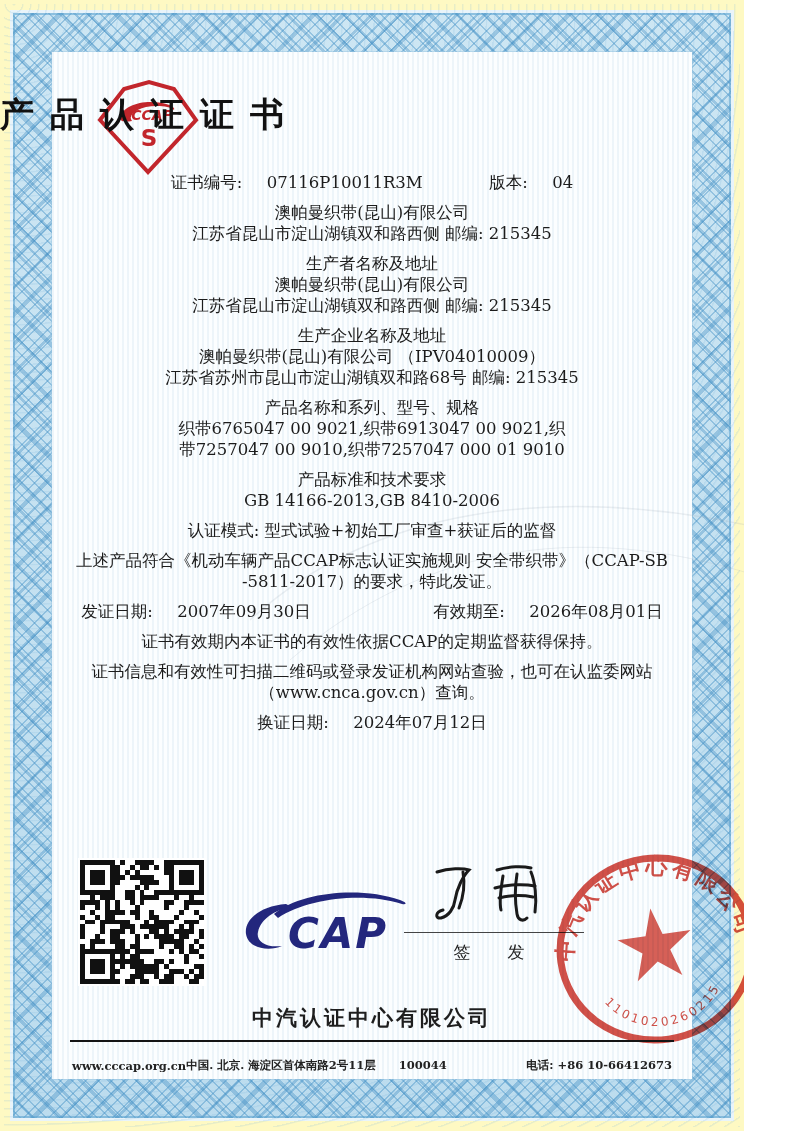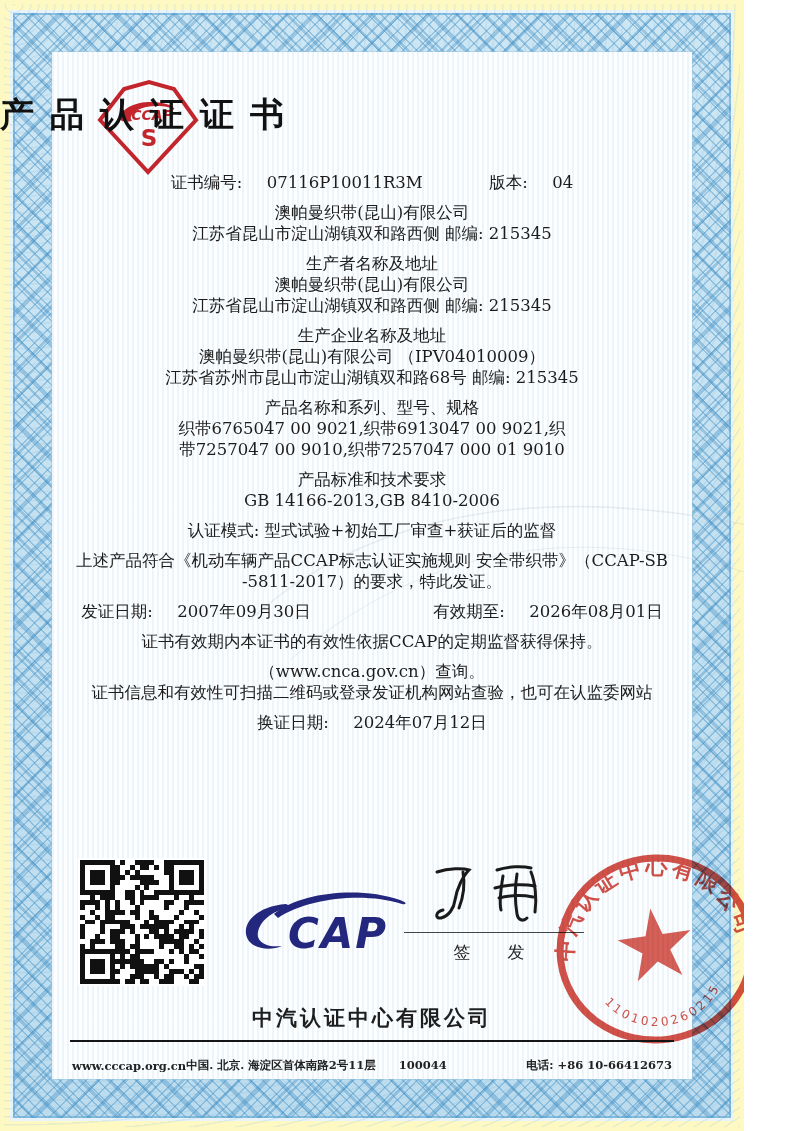--- a/index.html
+++ b/index.html
@@ -120,22 +120,22 @@
       <span class="inline-gap"></span><span class="inline-gap"></span>
       <span>有效期至:</span>
       <span class="small-gap"></span>
       <span>2026年08月01日</span>
     </div>
     <div class="gap"></div>
 
     <div class="row">证书有效期内本证书的有效性依据CCAP的定期监督获得保持。</div>
     <div class="gap"></div>
 
+    <div class="row">证书信息和有效性可扫描二维码或登录发证机构网站查验，也可在认监委网站</div>
     <div class="row">（www.cnca.gov.cn）查询。</div>
-    <div class="row">证书信息和有效性可扫描二维码或登录发证机构网站查验，也可在认监委网站</div>
     <div class="gap"></div>
 
     <div class="row">
       <span>换证日期:</span>
       <span class="small-gap"></span>
       <span>2024年07月12日</span>
     </div>
   </div>
 
   <div class="qr">

